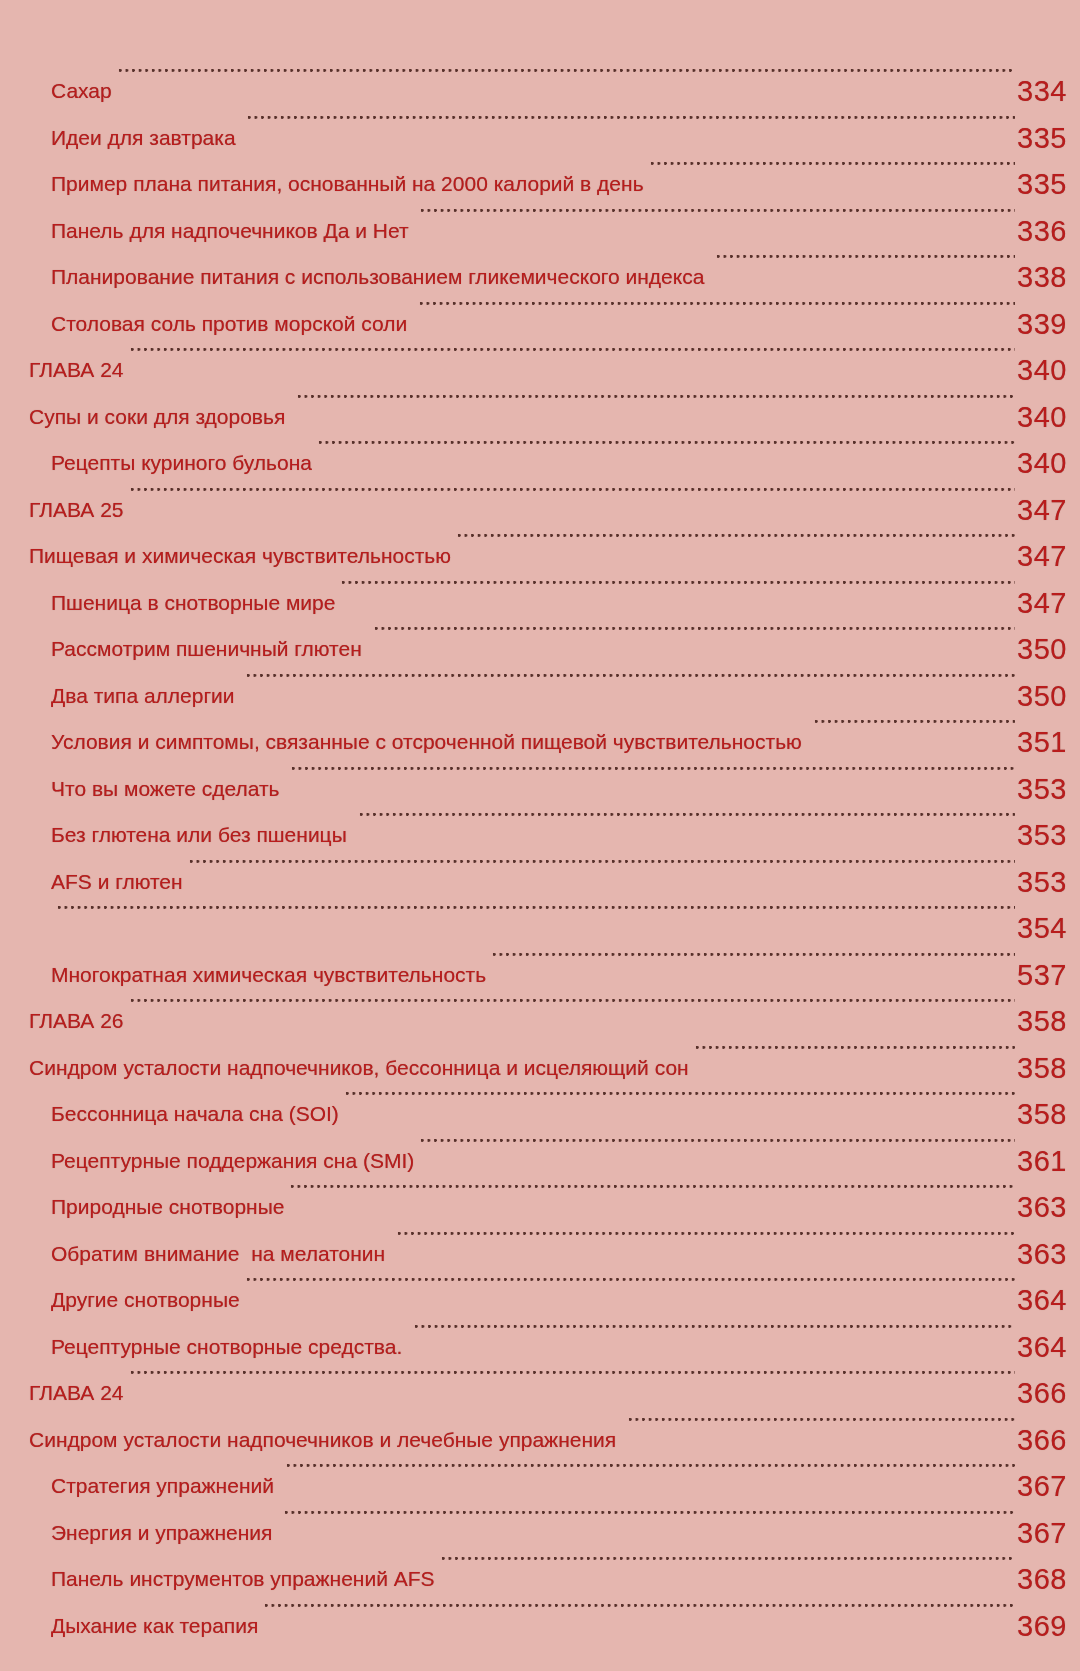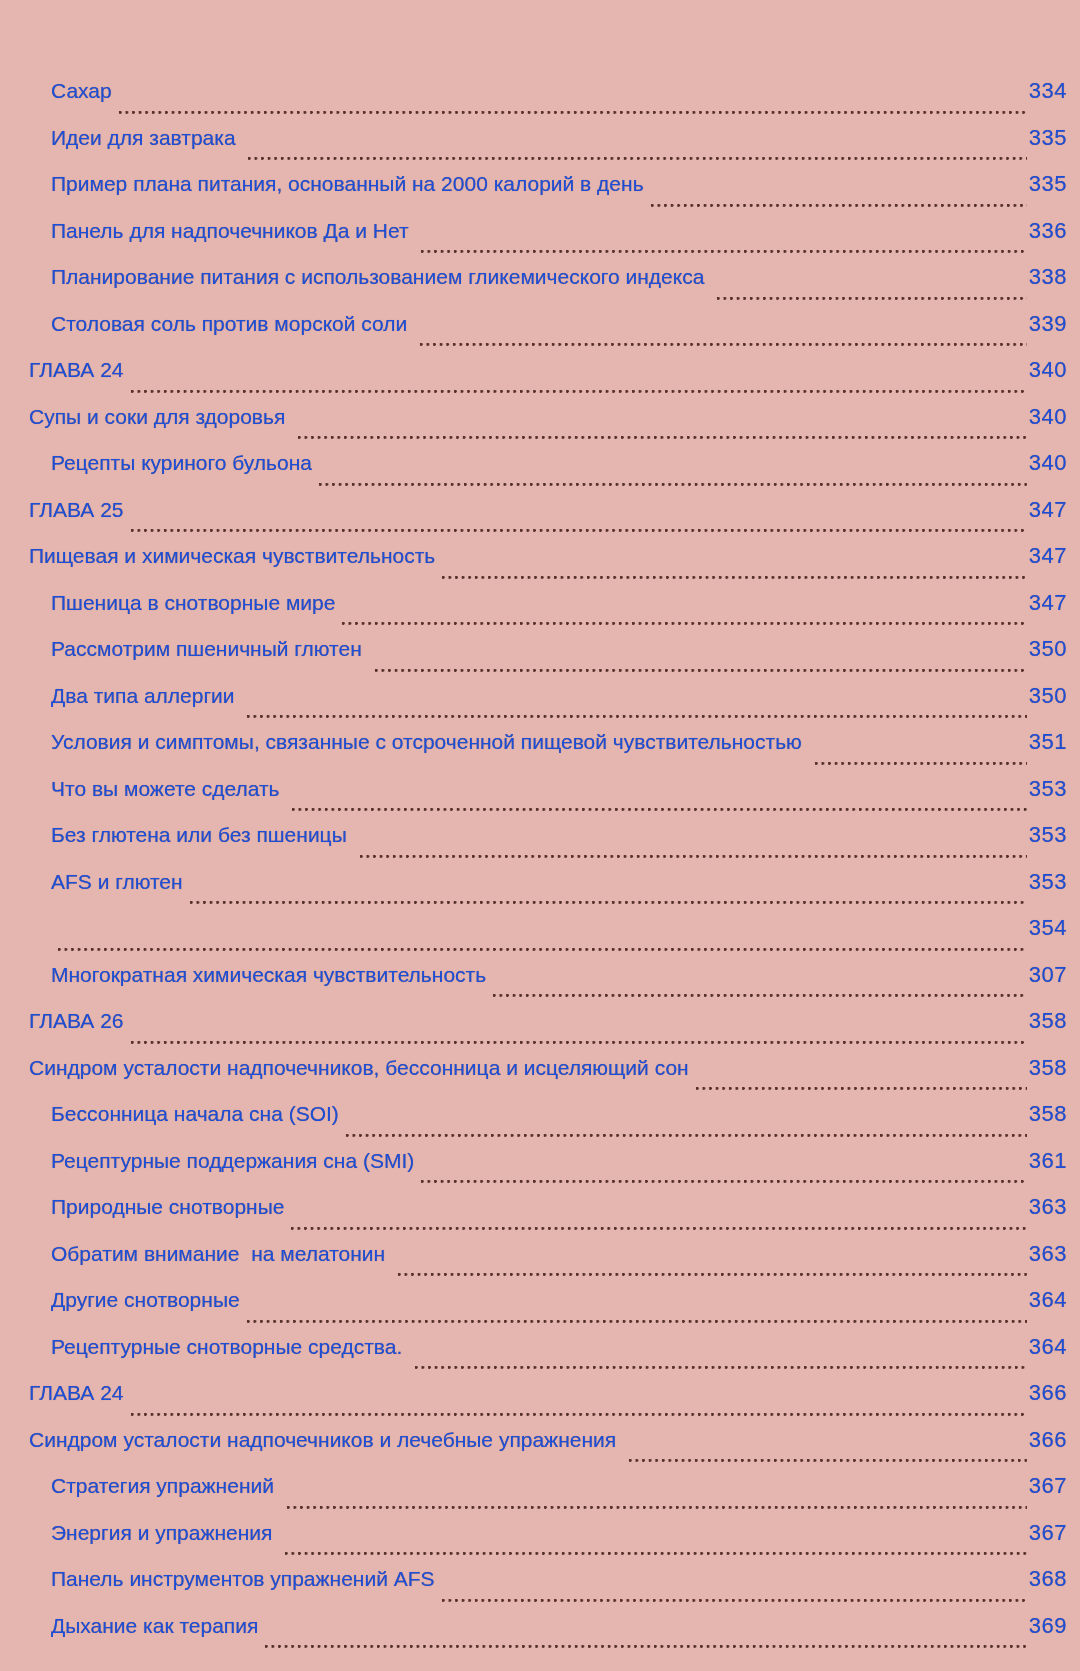--- a/index.html
+++ b/index.html
@@ -18,24 +18,24 @@
     box-sizing: border-box;
     width: 1080px;
     height: 1671px;
     padding: 68px 13px 0 29px;
   }
   .toc-list {
     display: block;
   }
   .toc-row {
     display: flex;
-    align-items: flex-end;
+    align-items: flex-start;
     height: 46.5px;
     line-height: 46.5px;
-    color: #1d4ed8;
+    color: #b91c1c;
     font-size: 21px;
     font-weight: 500;
     text-shadow: 0 0 0.7px rgba(78, 42, 34, 0.55);
     cursor: pointer;
   }
   .toc-row.level-1 {
     padding-left: 22px;
   }
   .toc-title {
     white-space: pre;
@@ -48,21 +48,21 @@
     height: 5px;
     margin: 0 2px 0 6px;
     background-image: radial-gradient(circle at 2.2px 2.4px, #57302a 1.25px, rgba(87, 48, 42, 0) 1.7px);
     background-size: 6.6px 5px;
     background-repeat: repeat-x;
     background-position: left bottom;
   }
   .toc-page {
     flex: 0 0 auto;
     white-space: pre;
-    font-size: 22px;
+    font-size: 29px;
     letter-spacing: 0.5px;
   }
 </style>
 </head>
 <body>
 
 <div class="page">
   <div class="toc-list">
       <div class="toc-row level-1">
     <span class="toc-title">Сахар</span>
@@ -108,21 +108,21 @@
     <span class="toc-title">Рецепты куриного бульона</span>
     <span class="toc-leader"></span>
     <span class="toc-page">340</span>
   </div>
       <div class="toc-row level-0">
     <span class="toc-title">ГЛАВА 25</span>
     <span class="toc-leader"></span>
     <span class="toc-page">347</span>
   </div>
       <div class="toc-row level-0">
-    <span class="toc-title">Пищевая и химическая чувствительность</span>
+    <span class="toc-title">Пищевая и химическая чувствительностью</span>
     <span class="toc-leader"></span>
     <span class="toc-page">347</span>
   </div>
       <div class="toc-row level-1">
     <span class="toc-title">Пшеница в снотворные мире</span>
     <span class="toc-leader"></span>
     <span class="toc-page">347</span>
   </div>
       <div class="toc-row level-1">
     <span class="toc-title">Рассмотрим пшеничный глютен </span>
@@ -154,21 +154,21 @@
     <span class="toc-leader"></span>
     <span class="toc-page">353</span>
   </div>
       <div class="toc-row level-1">
     <span class="toc-leader"></span>
     <span class="toc-page">354</span>
   </div>
       <div class="toc-row level-1">
     <span class="toc-title">Многократная химическая чувствительность</span>
     <span class="toc-leader"></span>
-    <span class="toc-page">307</span>
+    <span class="toc-page">537</span>
   </div>
       <div class="toc-row level-0">
     <span class="toc-title">ГЛАВА 26</span>
     <span class="toc-leader"></span>
     <span class="toc-page">358</span>
   </div>
       <div class="toc-row level-0">
     <span class="toc-title">Синдром усталости надпочечников, бессонница и исцеляющий сон</span>
     <span class="toc-leader"></span>
     <span class="toc-page">358</span>

